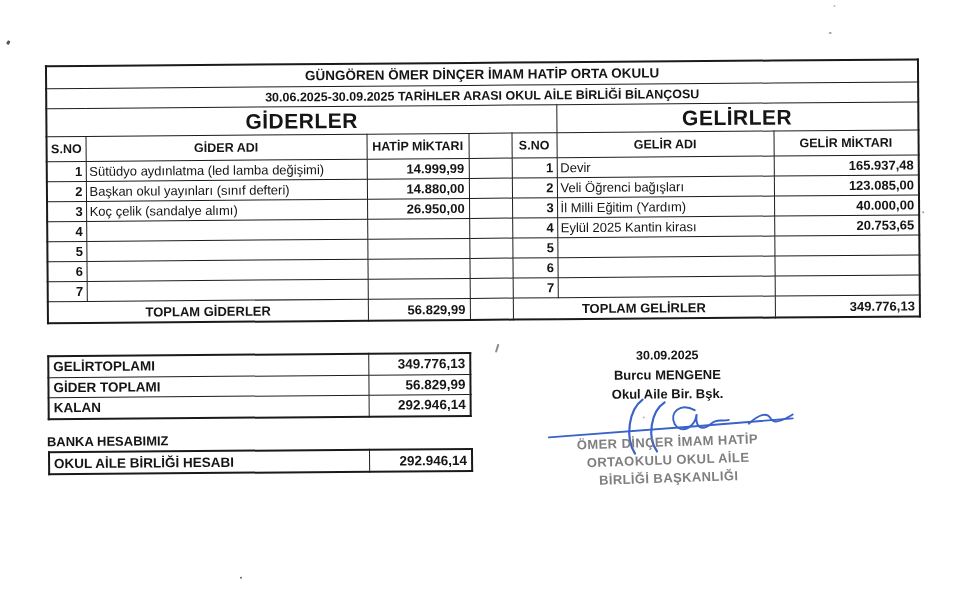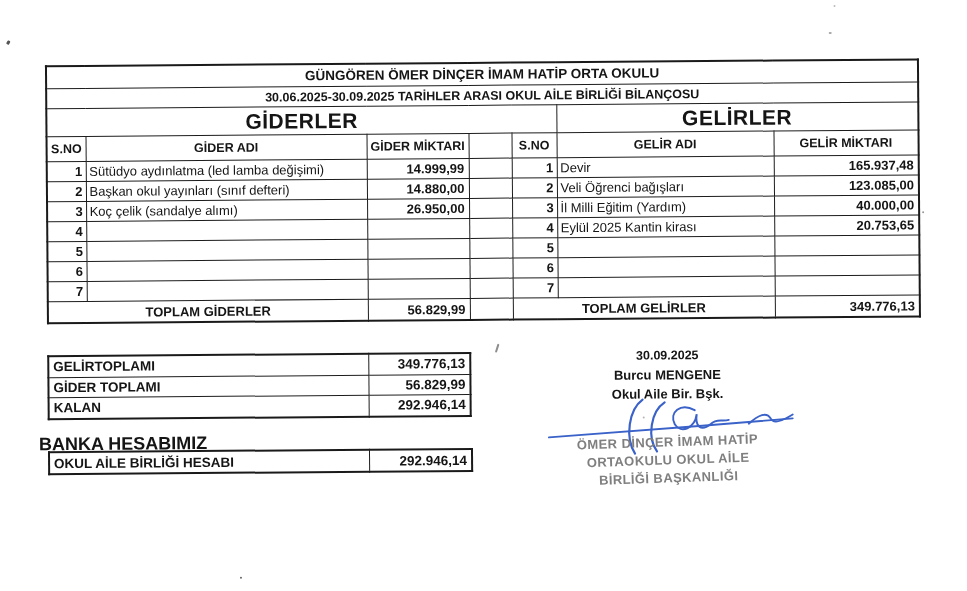--- a/index.html
+++ b/index.html
@@ -22,21 +22,21 @@
   .c-name{text-align:left;padding-left:3px;}
   .c-amt{font-weight:bold;text-align:right;padding-right:4px;font-size:13px;}
   .total-row td{height:20px;}
   .total-label{font-weight:bold;font-size:13px;text-align:center;}
 
   
   .summary-table{position:absolute;left:45px;top:352px;width:422px;border:2px solid #1a1a1a;}
   .summary-table td{height:19.5px;font-weight:bold;font-size:13.5px;}
   .s-label{text-align:left;padding-left:4px;}
   .s-val{text-align:right;padding-right:4px;}
-  .bank-heading{position:absolute;left:36px;top:431px;font-weight:bold;font-size:18px;}
+  .bank-heading{position:absolute;left:44px;top:431px;font-weight:bold;font-size:13px;}
   .bank-table{position:absolute;left:45px;top:448px;width:423px;border:2px solid #1a1a1a;}
   .bank-table td{height:20px;font-weight:bold;font-size:13.5px;}
 
   
   .sig-block{position:absolute;left:555px;top:350px;width:220px;text-align:center;}
   .sig-date{font-size:12.5px;font-weight:600;}
   .sig-name{font-size:13px;font-weight:600;margin-top:5px;}
   .sig-title{font-size:13px;font-weight:600;margin-top:4px;}
   .sig-svg{position:absolute;left:-15px;top:47px;}
   .stamp{position:absolute;left:-5px;top:85px;width:230px;text-align:center;
@@ -67,21 +67,21 @@
     <tr class="rowB">
       <td colspan="7">30.06.2025-30.09.2025 TARİHLER ARASI OKUL AİLE BİRLİĞİ BİLANÇOSU</td>
     </tr>
     <tr>
       <td colspan="5" class="section-title">GİDERLER</td>
       <td colspan="2" class="section-title">GELİRLER</td>
     </tr>
     <tr class="rowD">
       <th>S.NO</th>
       <th>GİDER ADI</th>
-      <th>GİDER MİKTARI</th>
+      <th>HATİP MİKTARI</th>
       <th></th>
       <th>S.NO</th>
       <th>GELİR ADI</th>
       <th>GELİR MİKTARI</th>
     </tr>
     <tr class="data">
       <td class="c-no">1</td>
       <td class="c-name">Sütüdyo aydınlatma (led lamba değişimi)</td>
       <td class="c-amt">14.999,99</td>
       <td></td>

